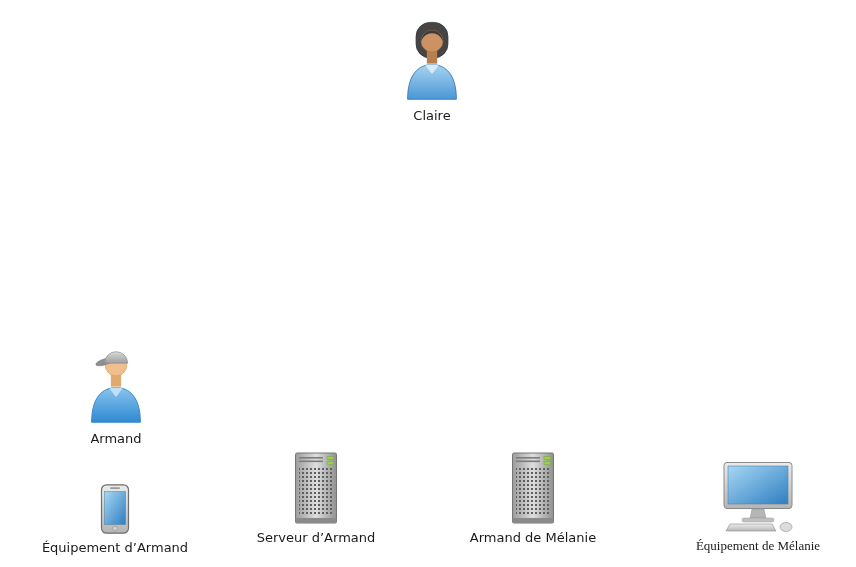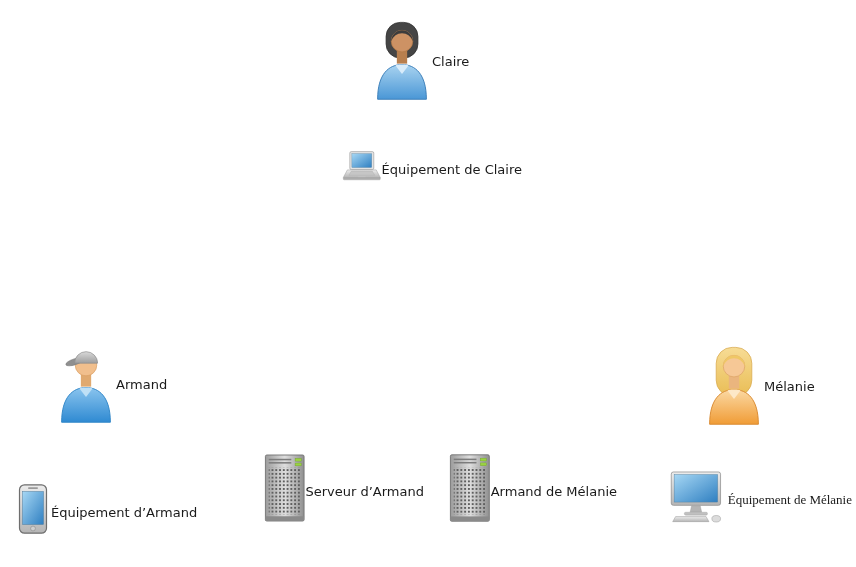--- a/index.html
+++ b/index.html
@@ -11,21 +11,21 @@
     position: relative;
     width: 856px;
     height: 567px;
     background: #ffffff;
     font-family: "DejaVu Sans", "Liberation Sans", sans-serif;
     overflow: hidden;
   }
   .node {
     position: absolute;
     display: flex;
-    flex-direction: row;
+    flex-direction: column;
     align-items: center;
   }
   .node .label {
     margin-top: 6px;
     font-size: 13px;
     color: #1a1a1a;
     white-space: nowrap;
     text-align: center;
   }
   .defs-svg {
@@ -143,62 +143,50 @@
 
 <div class="canvas">
 
   <div class="node" style="left:372px; top:14px; width:120px;">
     <svg width="60" height="88">
         <use href="#sym-person-claire"></use>
       </svg>
     <div class="label">Claire</div>
   </div>
 
-  <div class="node" style="left:342px; top:141px; width:180px;">
-    <svg width="66" height="50">
-        <use href="#sym-laptop"></use>
-      </svg>
-    <div class="label">Équipement de Claire</div>
-  </div>
 
 
   <div class="node" style="left:56px; top:337px; width:120px;">
     <svg width="60" height="88">
         <use href="#sym-person-armand"></use>
       </svg>
     <div class="label">Armand</div>
   </div>
 
   <div class="node" style="left:15px; top:484px; width:200px;">
     <svg width="36" height="50">
         <use href="#sym-phone"></use>
       </svg>
     <div class="label">Équipement d’Armand</div>
   </div>
 
-  <div class="node" style="left:264px; top:452px; width:160px;">
+  <div class="node" style="left:236px; top:452px; width:160px;">
     <svg width="44" height="72">
         <use href="#sym-server"></use>
       </svg>
     <div class="label">Serveur d’Armand</div>
   </div>
 
   <div class="node" style="left:449px; top:452px; width:168px;">
     <svg width="44" height="72">
         <use href="#sym-server"></use>
       </svg>
     <div class="label">Armand de Mélanie</div>
   </div>
 
-  <div class="node" style="left:704px; top:339px; width:120px;">
-    <svg width="60" height="88">
-        <use href="#sym-person-melanie"></use>
-      </svg>
-    <div class="label">Mélanie</div>
-  </div>
 
   <div class="node" style="left:664px; top:462px; width:188px;font-family:Liberation Serif, serif;">
     <svg width="88" height="70">
         <use href="#sym-desktop"></use>
       </svg>
     <div class="label">Équipement de Mélanie</div>
   </div>
 
 </div>
 

